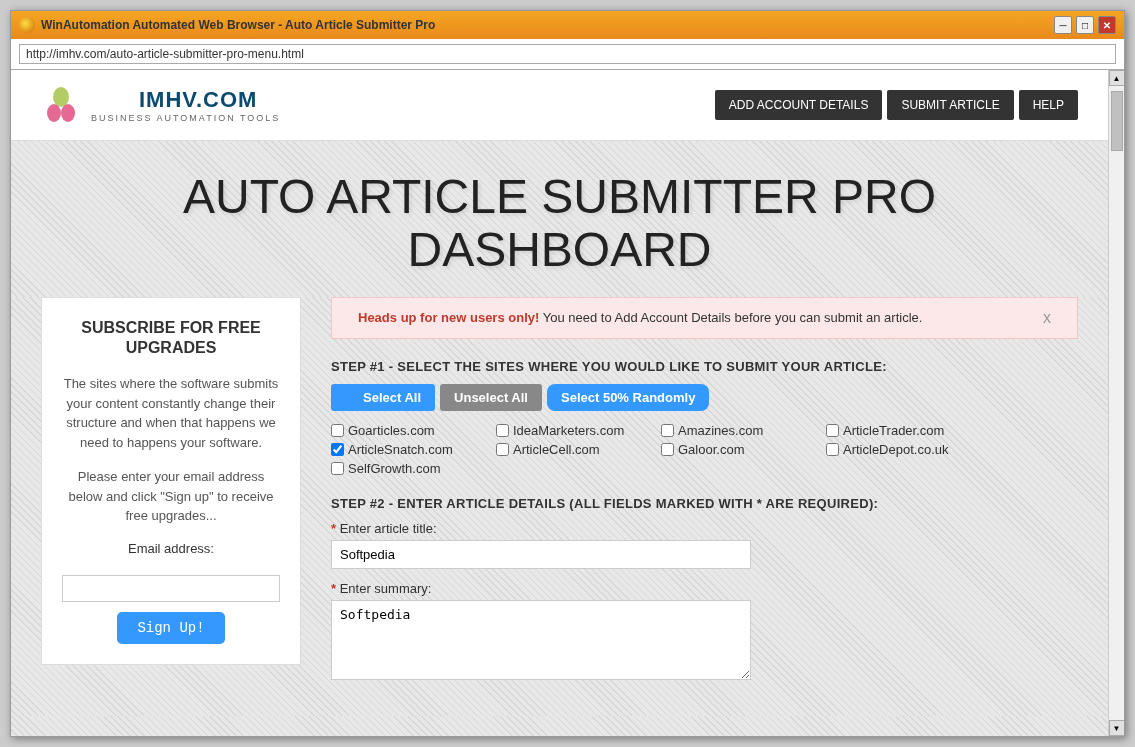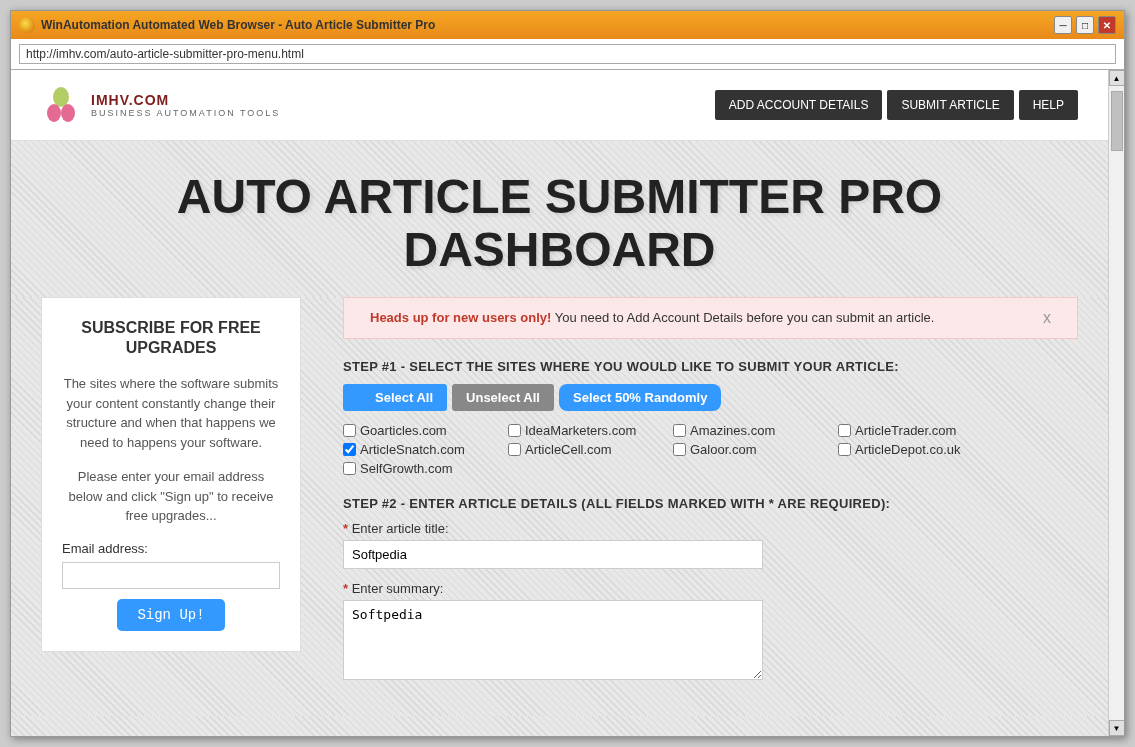--- a/index.html
+++ b/index.html
@@ -144,24 +144,25 @@
     .logo-area {
       display: flex;
       align-items: center;
       gap: 10px;
     }
     .logo-icon {
       width: 40px; height: 40px;
     }
     .logo-text-area {}
     .logo-text {
-      font-size: 14px;
+      font-size: 22px;
       font-weight: bold;
-      color: #7f1d1d;
+      color: #0c4a6e;
       letter-spacing: 1px;
+      margin-left: 48px;
     }
     .logo-sub {
       font-size: 9px;
       color: #666;
       letter-spacing: 2px;
     }
     .header-buttons {
       display: flex;
       gap: 5px;
     }
@@ -178,30 +179,30 @@
       border-radius: 2px;
     }
 
     
     .hero-section {
       padding: 30px 20px 20px;
       text-align: center;
     }
     .hero-section h1 {
       font-size: 48px;
-      font-weight: 700;
+      font-weight: 400;
       color: #222;
       line-height: 1.1;
       text-shadow: 2px 2px 4px rgba(0,0,0,0.1);
     }
 
     
     .main-layout {
       display: flex;
-      gap: 12px;
+      gap: 0;
       padding: 0 30px 20px;
     }
 
     
     .sidebar {
       width: 290px;
       flex-shrink: 0;
       padding-right: 30px;
     }
     .subscribe-box {
@@ -219,22 +220,22 @@
     }
     .subscribe-text {
       font-size: 13px;
       color: #555;
       margin-bottom: 15px;
       line-height: 1.5;
     }
     .subscribe-label {
       font-size: 13px;
       color: #333;
-      margin-bottom: 6px;
-      text-align: left;
+      margin-bottom: 19px;
+      text-align: center;
     }
     .subscribe-input {
       width: 100%;
       border: 1px solid #ccc;
       padding: 5px 8px;
       font-size: 13px;
       margin-bottom: 10px;
       outline: none;
     }
     .signup-btn {

